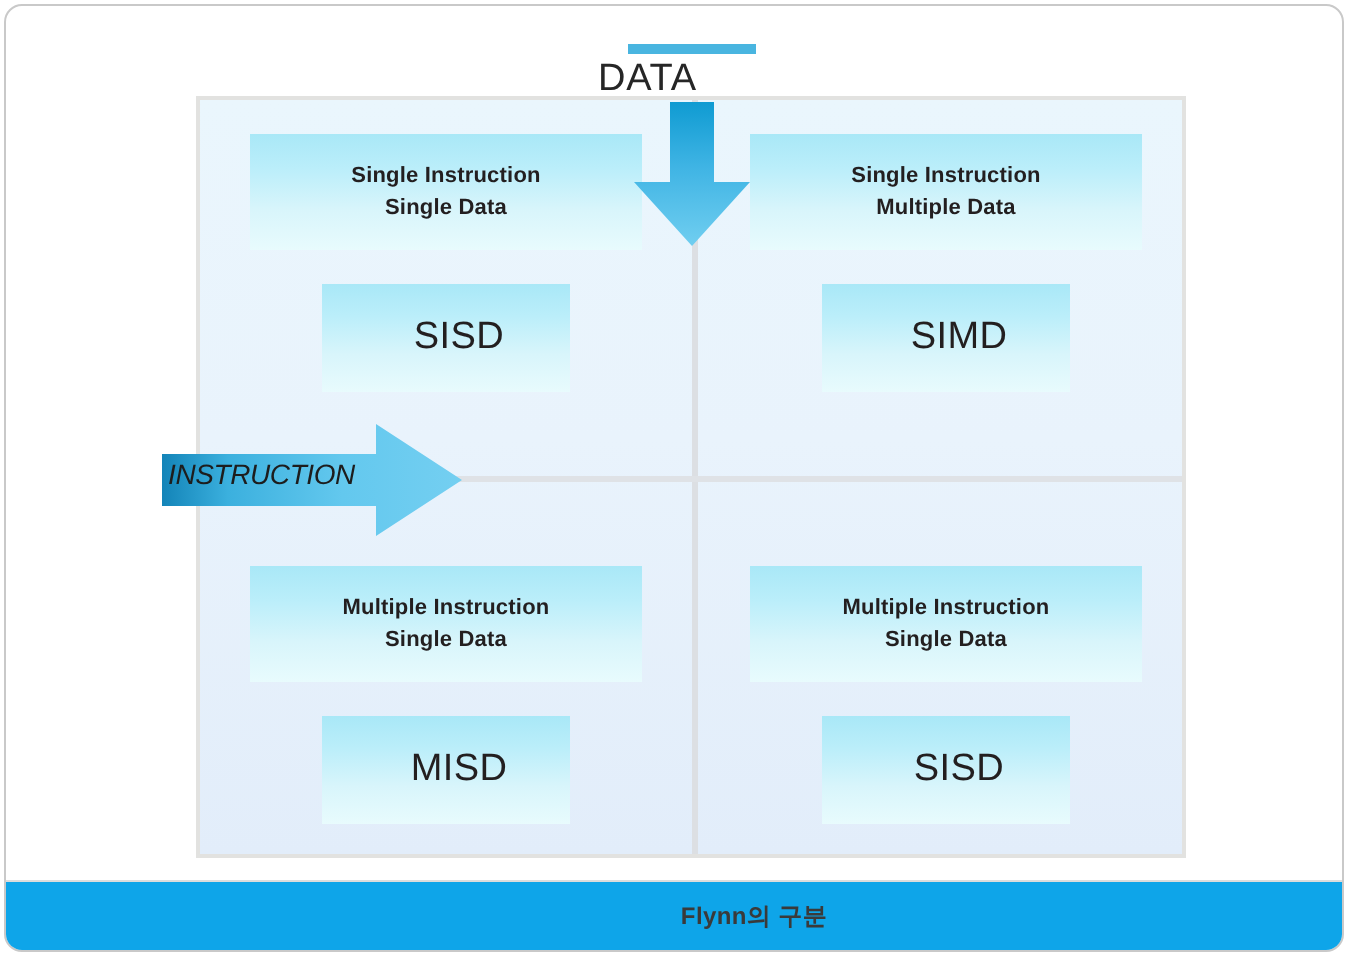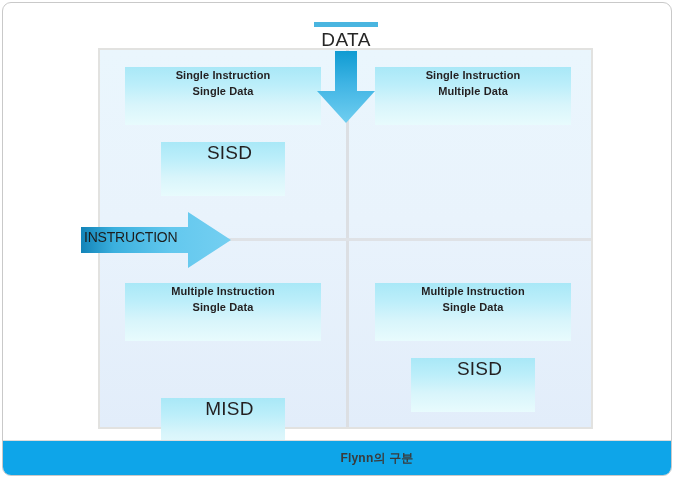--- a/index.html
+++ b/index.html
@@ -58,21 +58,21 @@
     background: #dfe2e6;
   }
 
   
   .desc-box, .acronym-box {
     position: absolute;
     box-sizing: border-box;
     display: flex;
     flex-direction: column;
     align-items: center;
-    justify-content: flex-start;
+    justify-content: center;
     color: #231f20;
     text-align: center;
     background: linear-gradient(to bottom, #a9e8f7 0%, #bbeefa 30%, #d8f5fb 65%, #e8fbfd 100%);
   }
   .desc-box {
     width: 196px;
     height: 58px;
     font-size: 11px;
     font-weight: bold;
     line-height: 16px;
@@ -86,21 +86,21 @@
     letter-spacing: 0.2px;
     padding-left: 13px;
   }
 
   
   #desc-sisd   { left: 25px;  top: 17px; }
   #acr-sisd    { left: 61px;  top: 92px; }
   #desc-simd   { left: 275px; top: 17px; }
   #acr-simd    { left: 311px; top: 92px; }
   #desc-misd   { left: 25px;  top: 233px; }
-  #acr-misd    { left: 61px;  top: 308px; margin-top: 40px; }
+  #acr-misd    { left: 61px;  top: 308px; }
   #desc-mimd   { left: 275px; top: 233px; }
   #acr-mimd    { left: 311px; top: 308px; }
 
   .desc-line { display: block; }
 
   
   #data-group {
     position: absolute;
     left: 296px;
     top: 14px;
@@ -113,40 +113,41 @@
     top: 5px;
     width: 64px;
     height: 5px;
     background: #49b5e0;
   }
   #data-label {
     position: absolute;
     left: 0;
     top: 12px;
     width: 94px;
-    text-align: center;
+    text-align: left;
     font-size: 19px;
     color: #262626;
     letter-spacing: 0.4px;
   }
   #data-arrow-svg {
     position: absolute;
     left: 0;
     top: 34px;
     width: 94px;
     height: 72px;
   }
 
   
   #instruction-group {
     position: absolute;
     left: 78px;
     top: 206px;
     width: 152px;
     height: 62px;
+    font-style: italic;
   }
   #instruction-arrow-svg {
     position: absolute;
     left: 0;
     top: 0;
     width: 152px;
     height: 62px;
   }
   #instruction-label {
     position: absolute;
@@ -194,20 +195,21 @@
     <div class="desc-box" id="desc-sisd">
       <span class="desc-line">Single Instruction</span>
       <span class="desc-line">Single Data</span>
     </div>
     <div class="acronym-box" id="acr-sisd">SISD</div>
 
     <div class="desc-box" id="desc-simd">
       <span class="desc-line">Single Instruction</span>
       <span class="desc-line">Multiple Data</span>
     </div>
+    <div class="acronym-box" id="acr-simd">SIMD</div>
 
     <div class="desc-box" id="desc-misd">
       <span class="desc-line">Multiple Instruction</span>
       <span class="desc-line">Single Data</span>
     </div>
     <div class="acronym-box" id="acr-misd">MISD</div>
 
     <div class="desc-box" id="desc-mimd">
       <span class="desc-line">Multiple Instruction</span>
       <span class="desc-line">Single Data</span>

